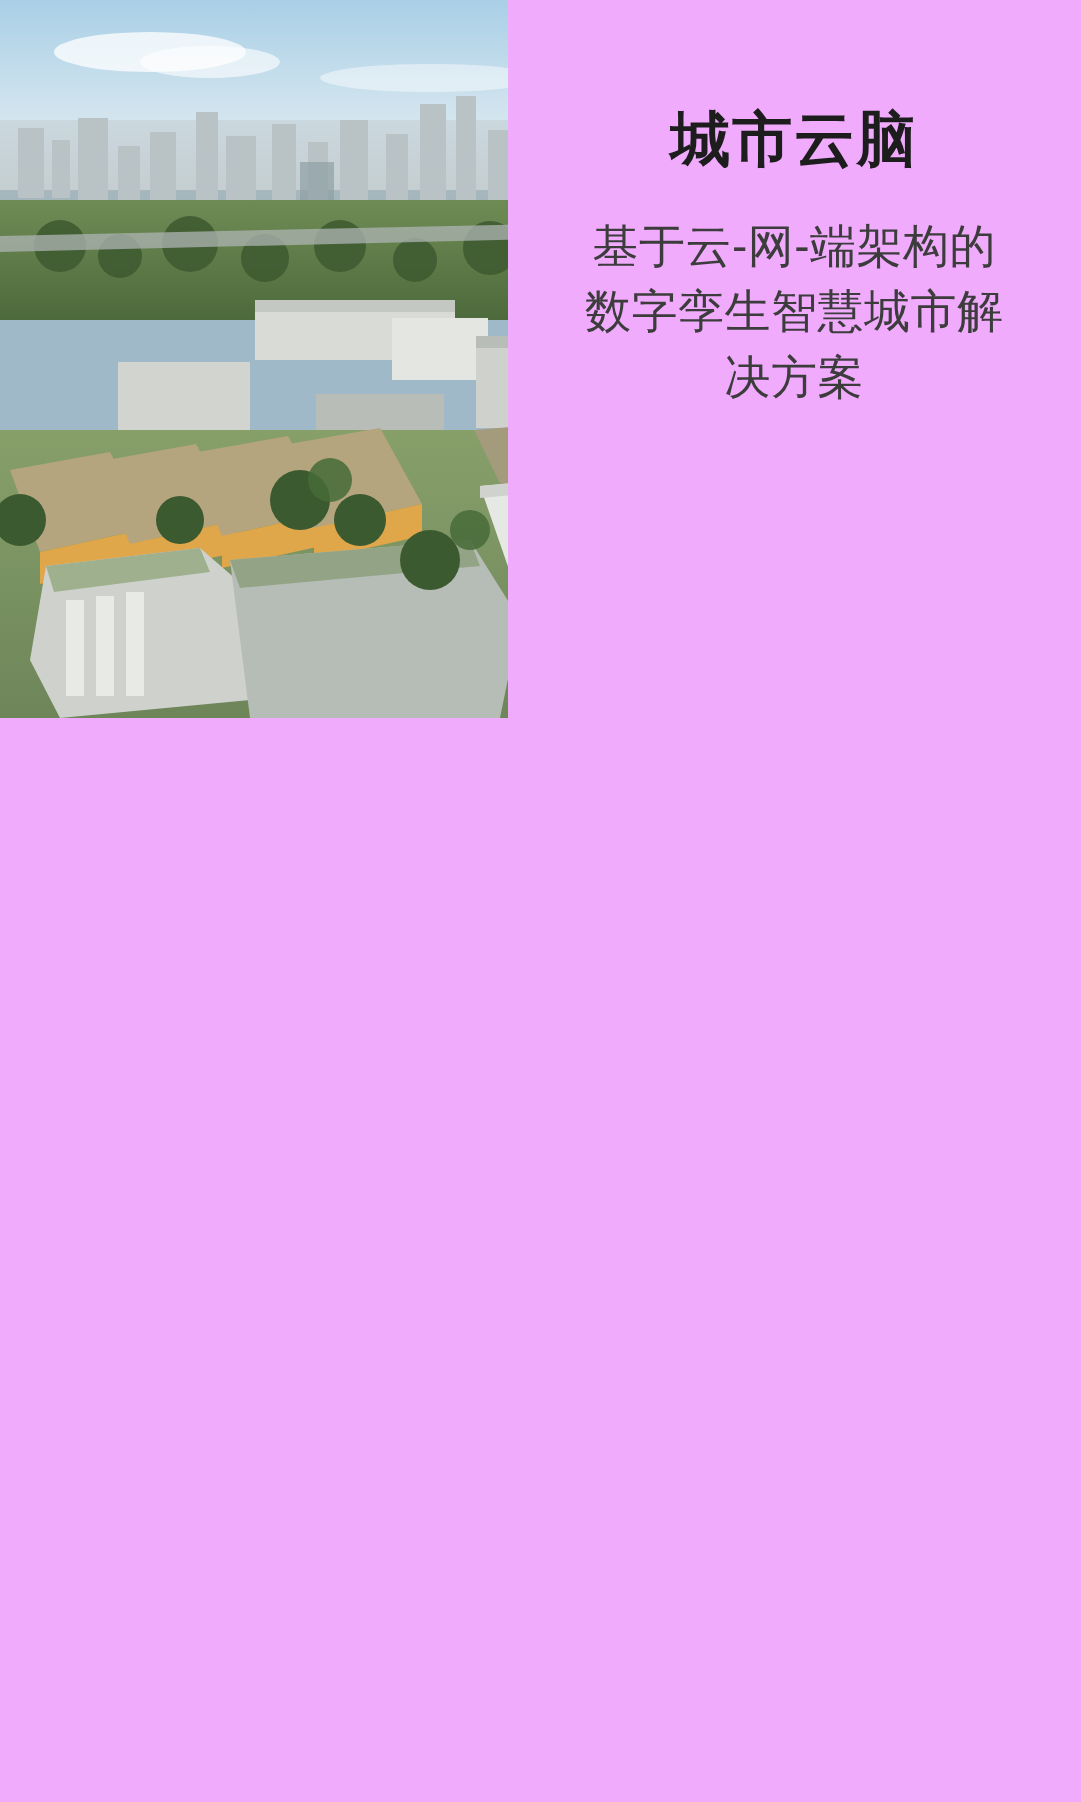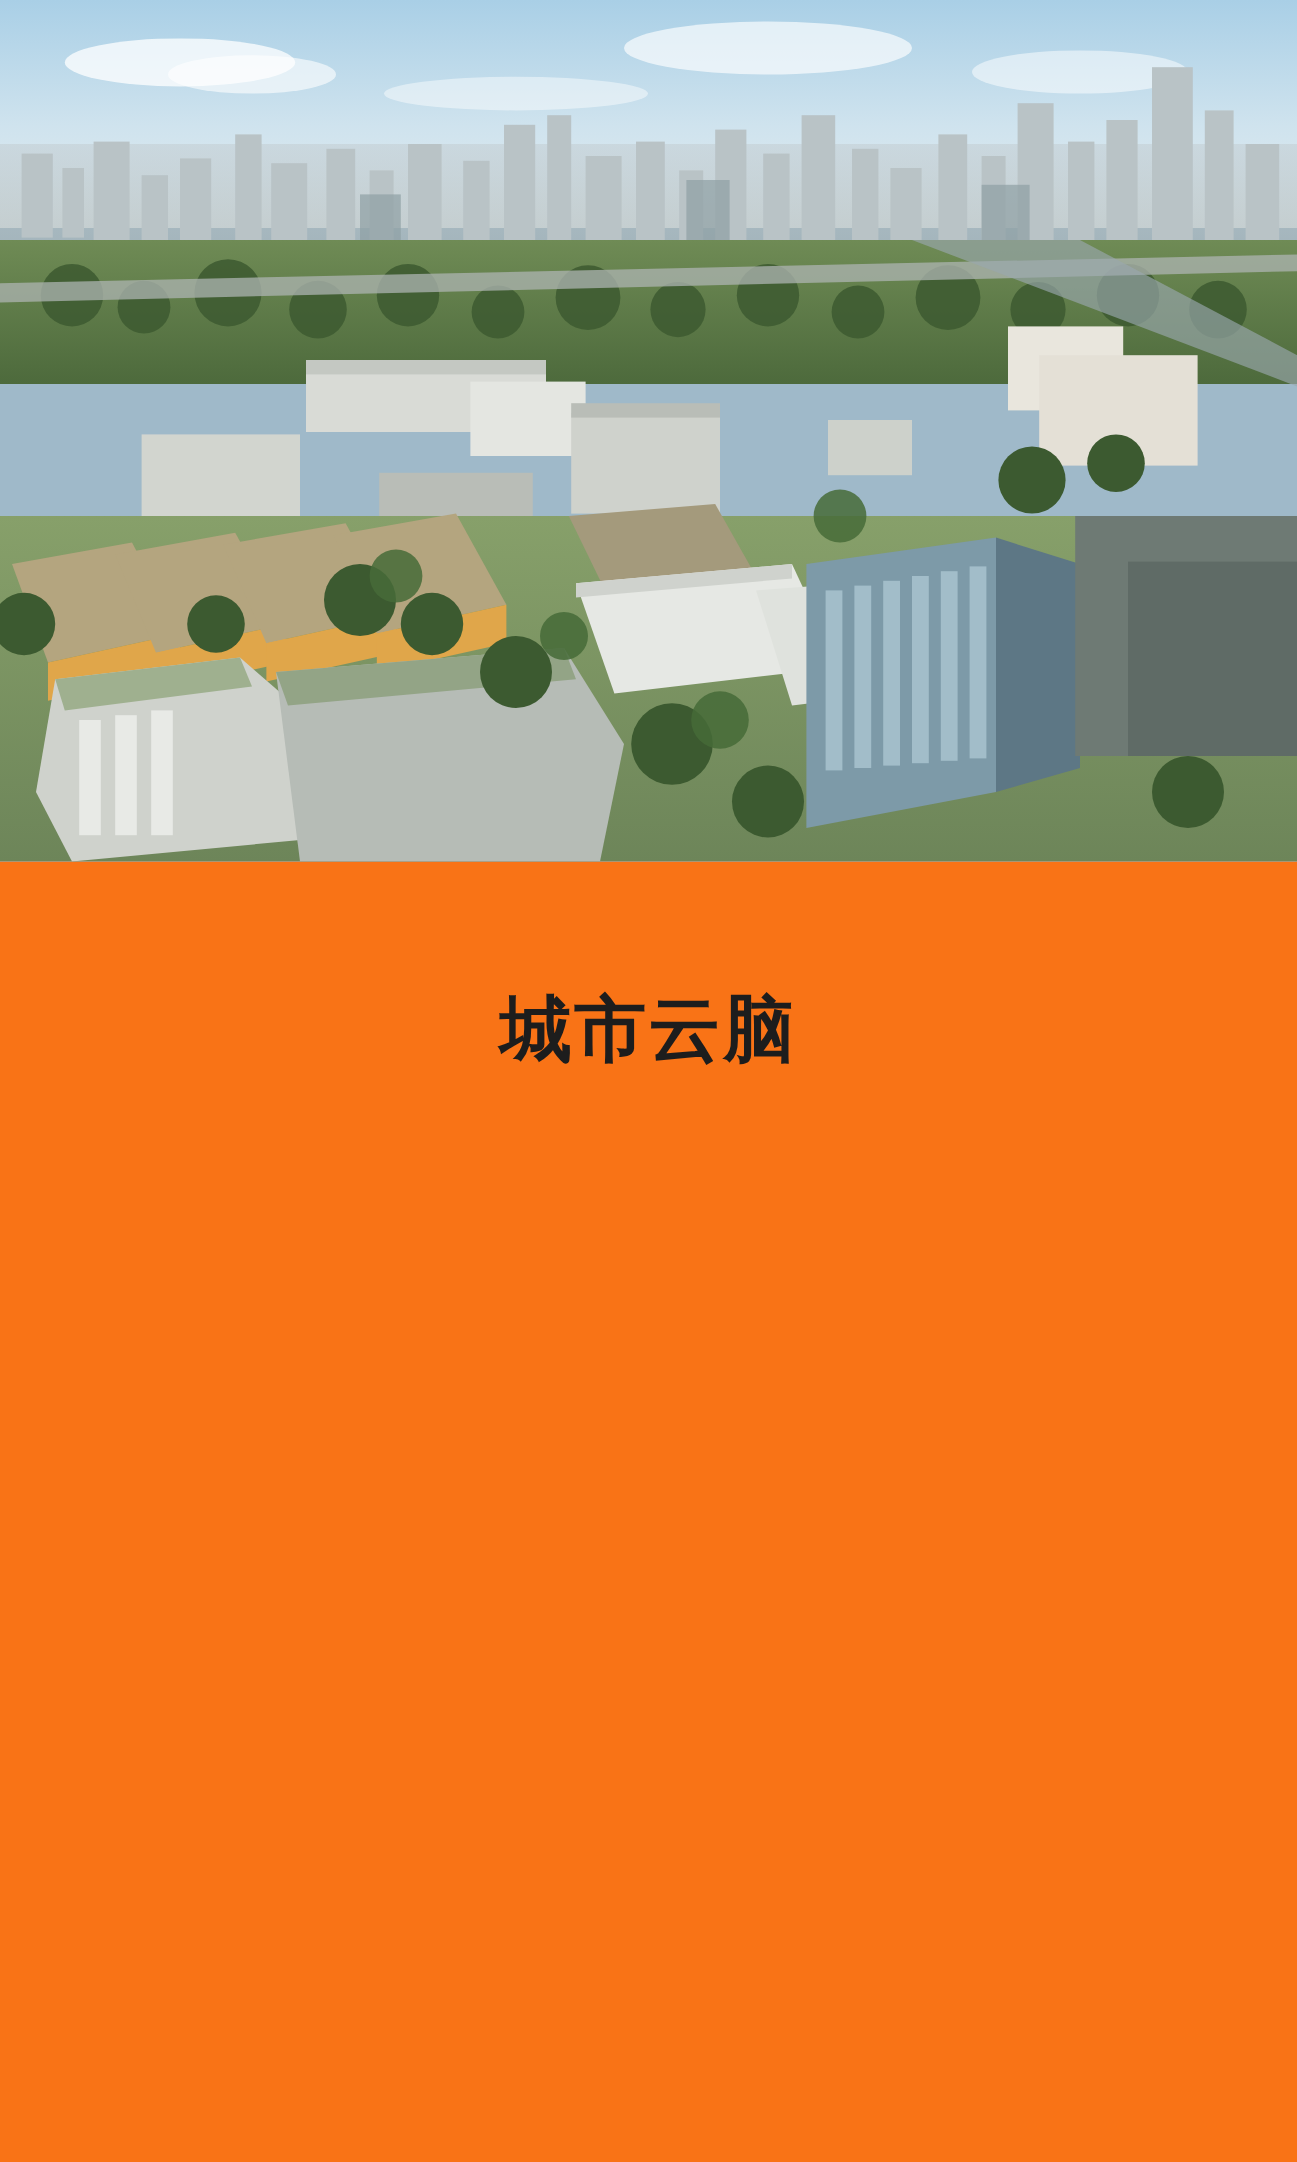--- a/index.html
+++ b/index.html
@@ -12,23 +12,22 @@
     height: 1802px;
     font-family: "Liberation Sans", "DejaVu Sans", sans-serif;
     color: #2b2b2b;
     overflow: hidden;
   }
 
   .page {
     position: relative;
     width: 1081px;
     height: 1802px;
-    background: #f97316;
+    background: #f0abfc;
     display: flex;
-    flex-direction: column;
   }
 
   
   .hero {
     position: relative;
     width: 1081px;
     height: 718px;
     overflow: hidden;
     background: #9fb9c9;
   }
@@ -239,16 +238,17 @@
           <circle cx="470" cy="530" r="20"></circle>
         <circle cx="600" cy="600" r="24"></circle>
           <circle cx="700" cy="430" r="22"></circle>
       </g>
     </svg>
   </div>
 
   <div class="content">
     <h1 class="title">城市云脑</h1>
 
+    <h2 class="subtitle">基于云-网-端架构的数字孪生智慧城市解决方案</h2>
 
   </div>
 
 </div>
 
 </body></html>

